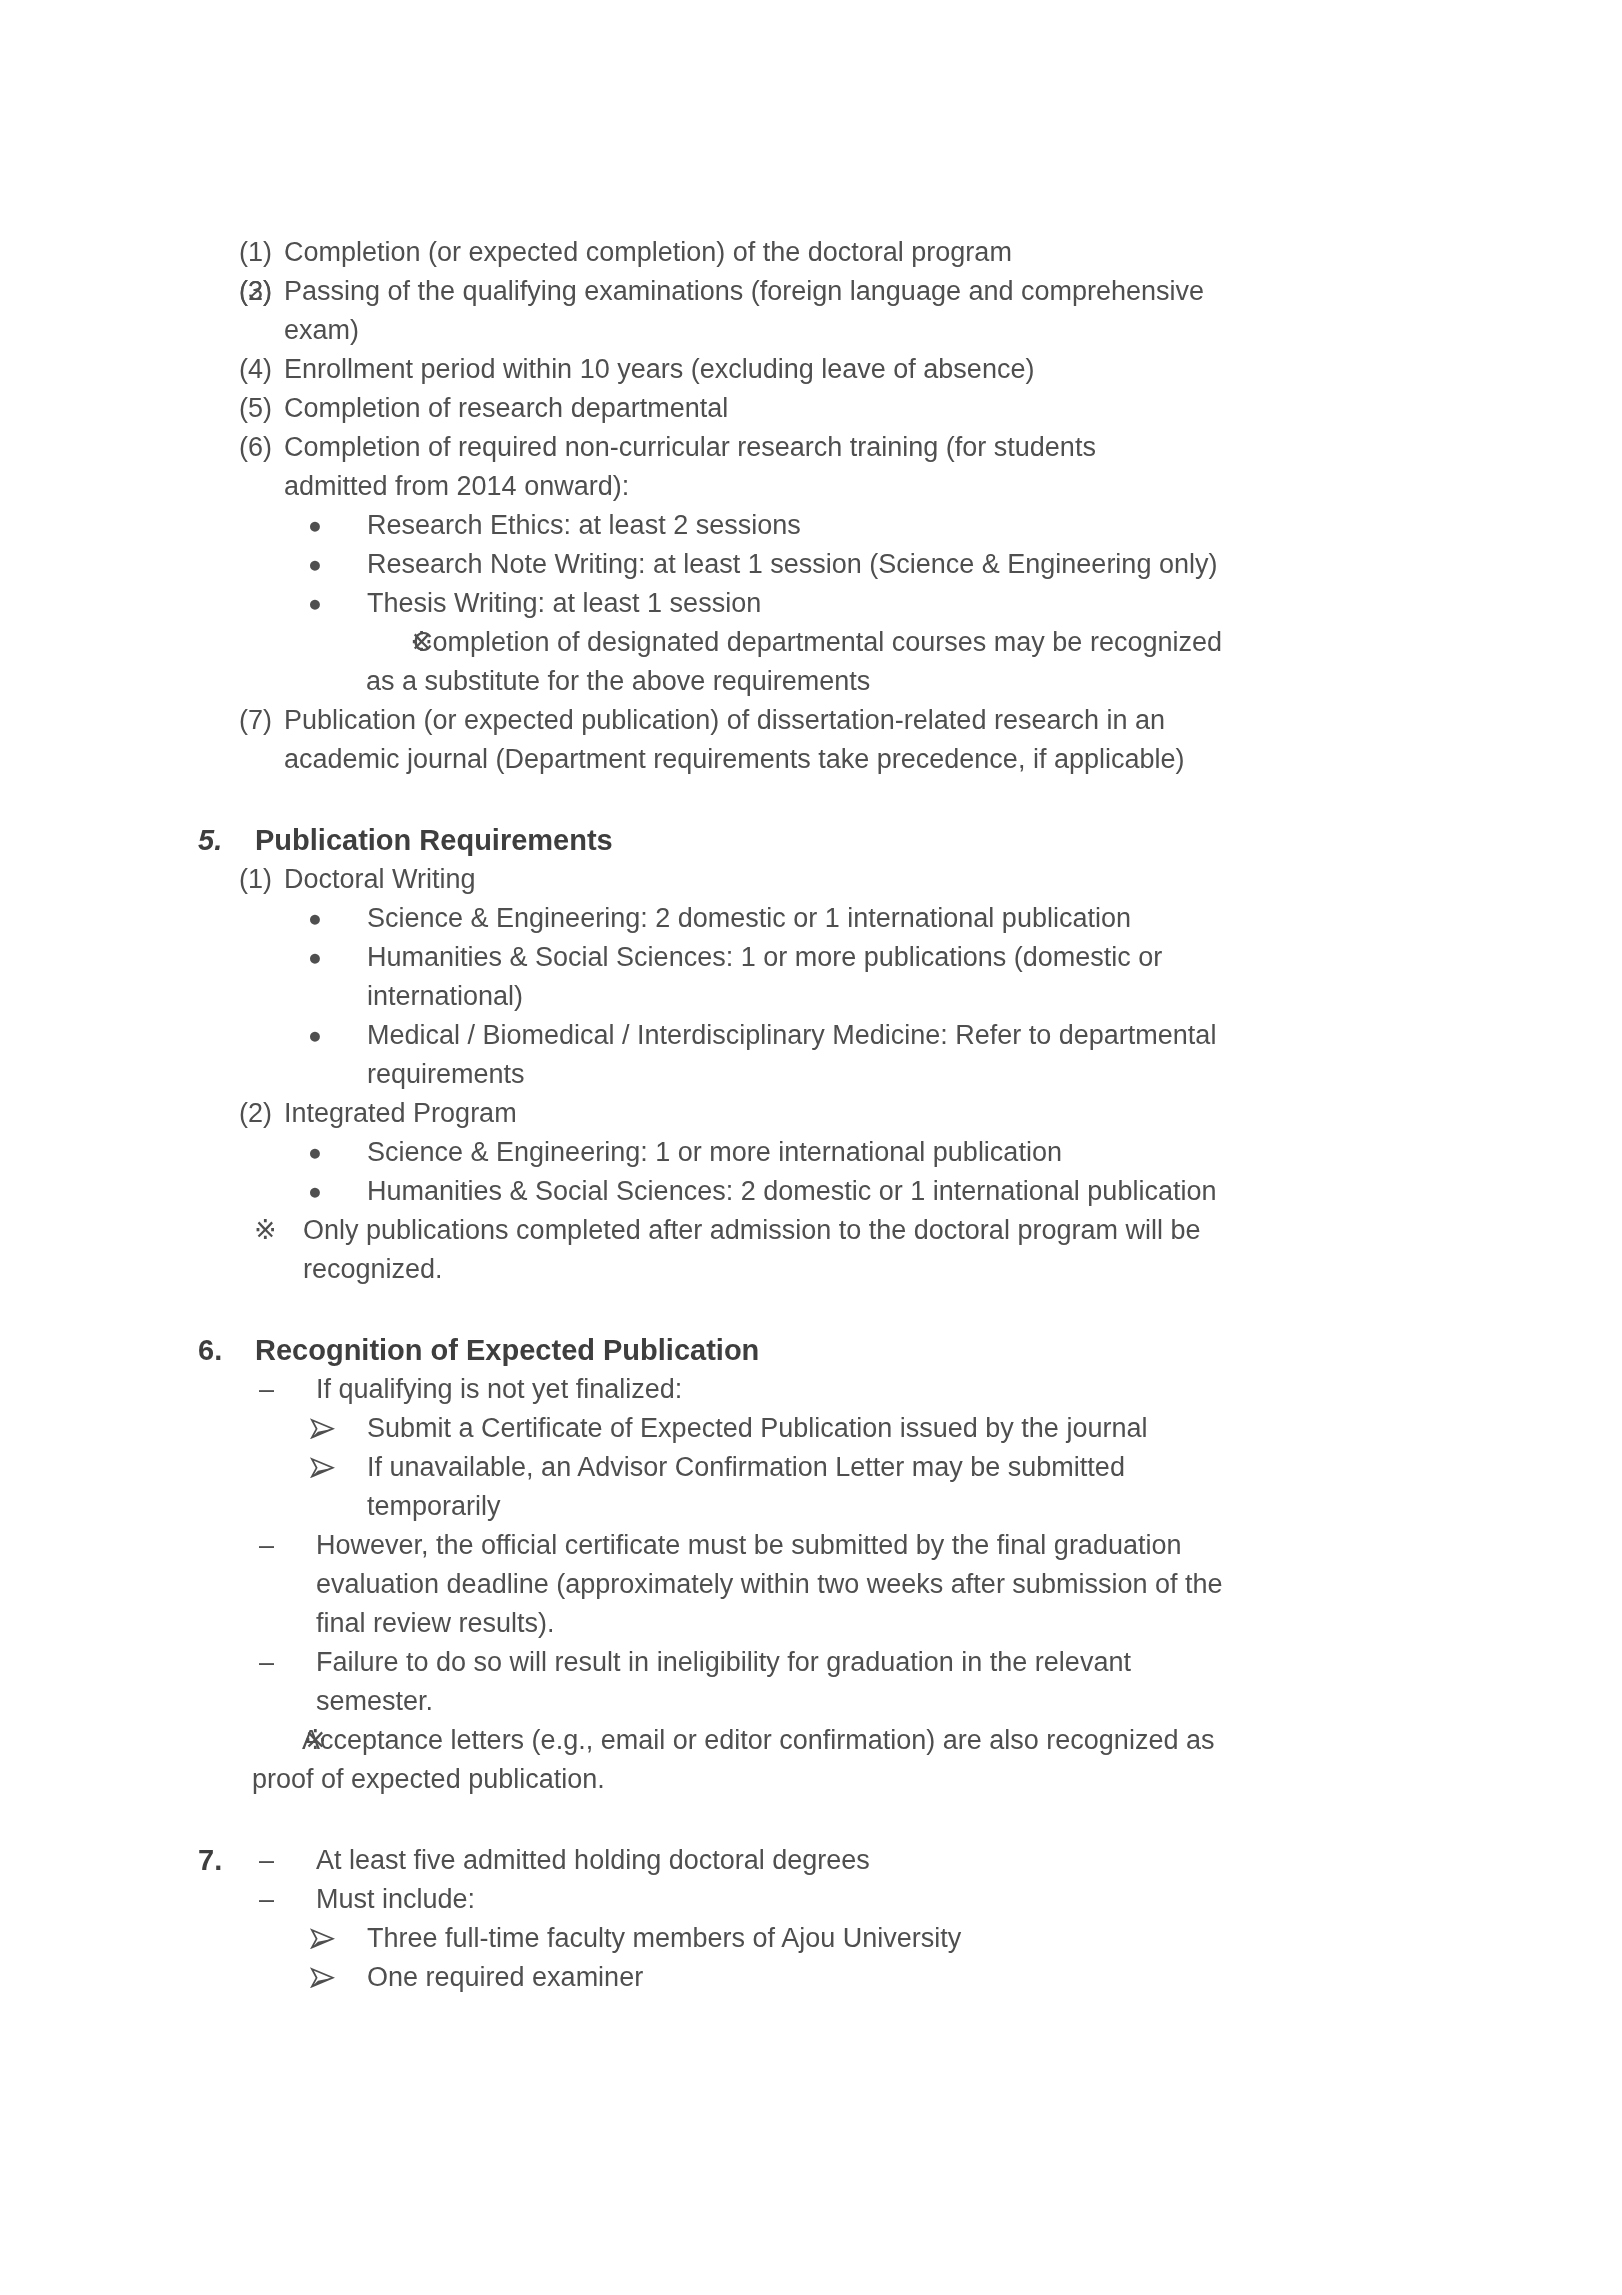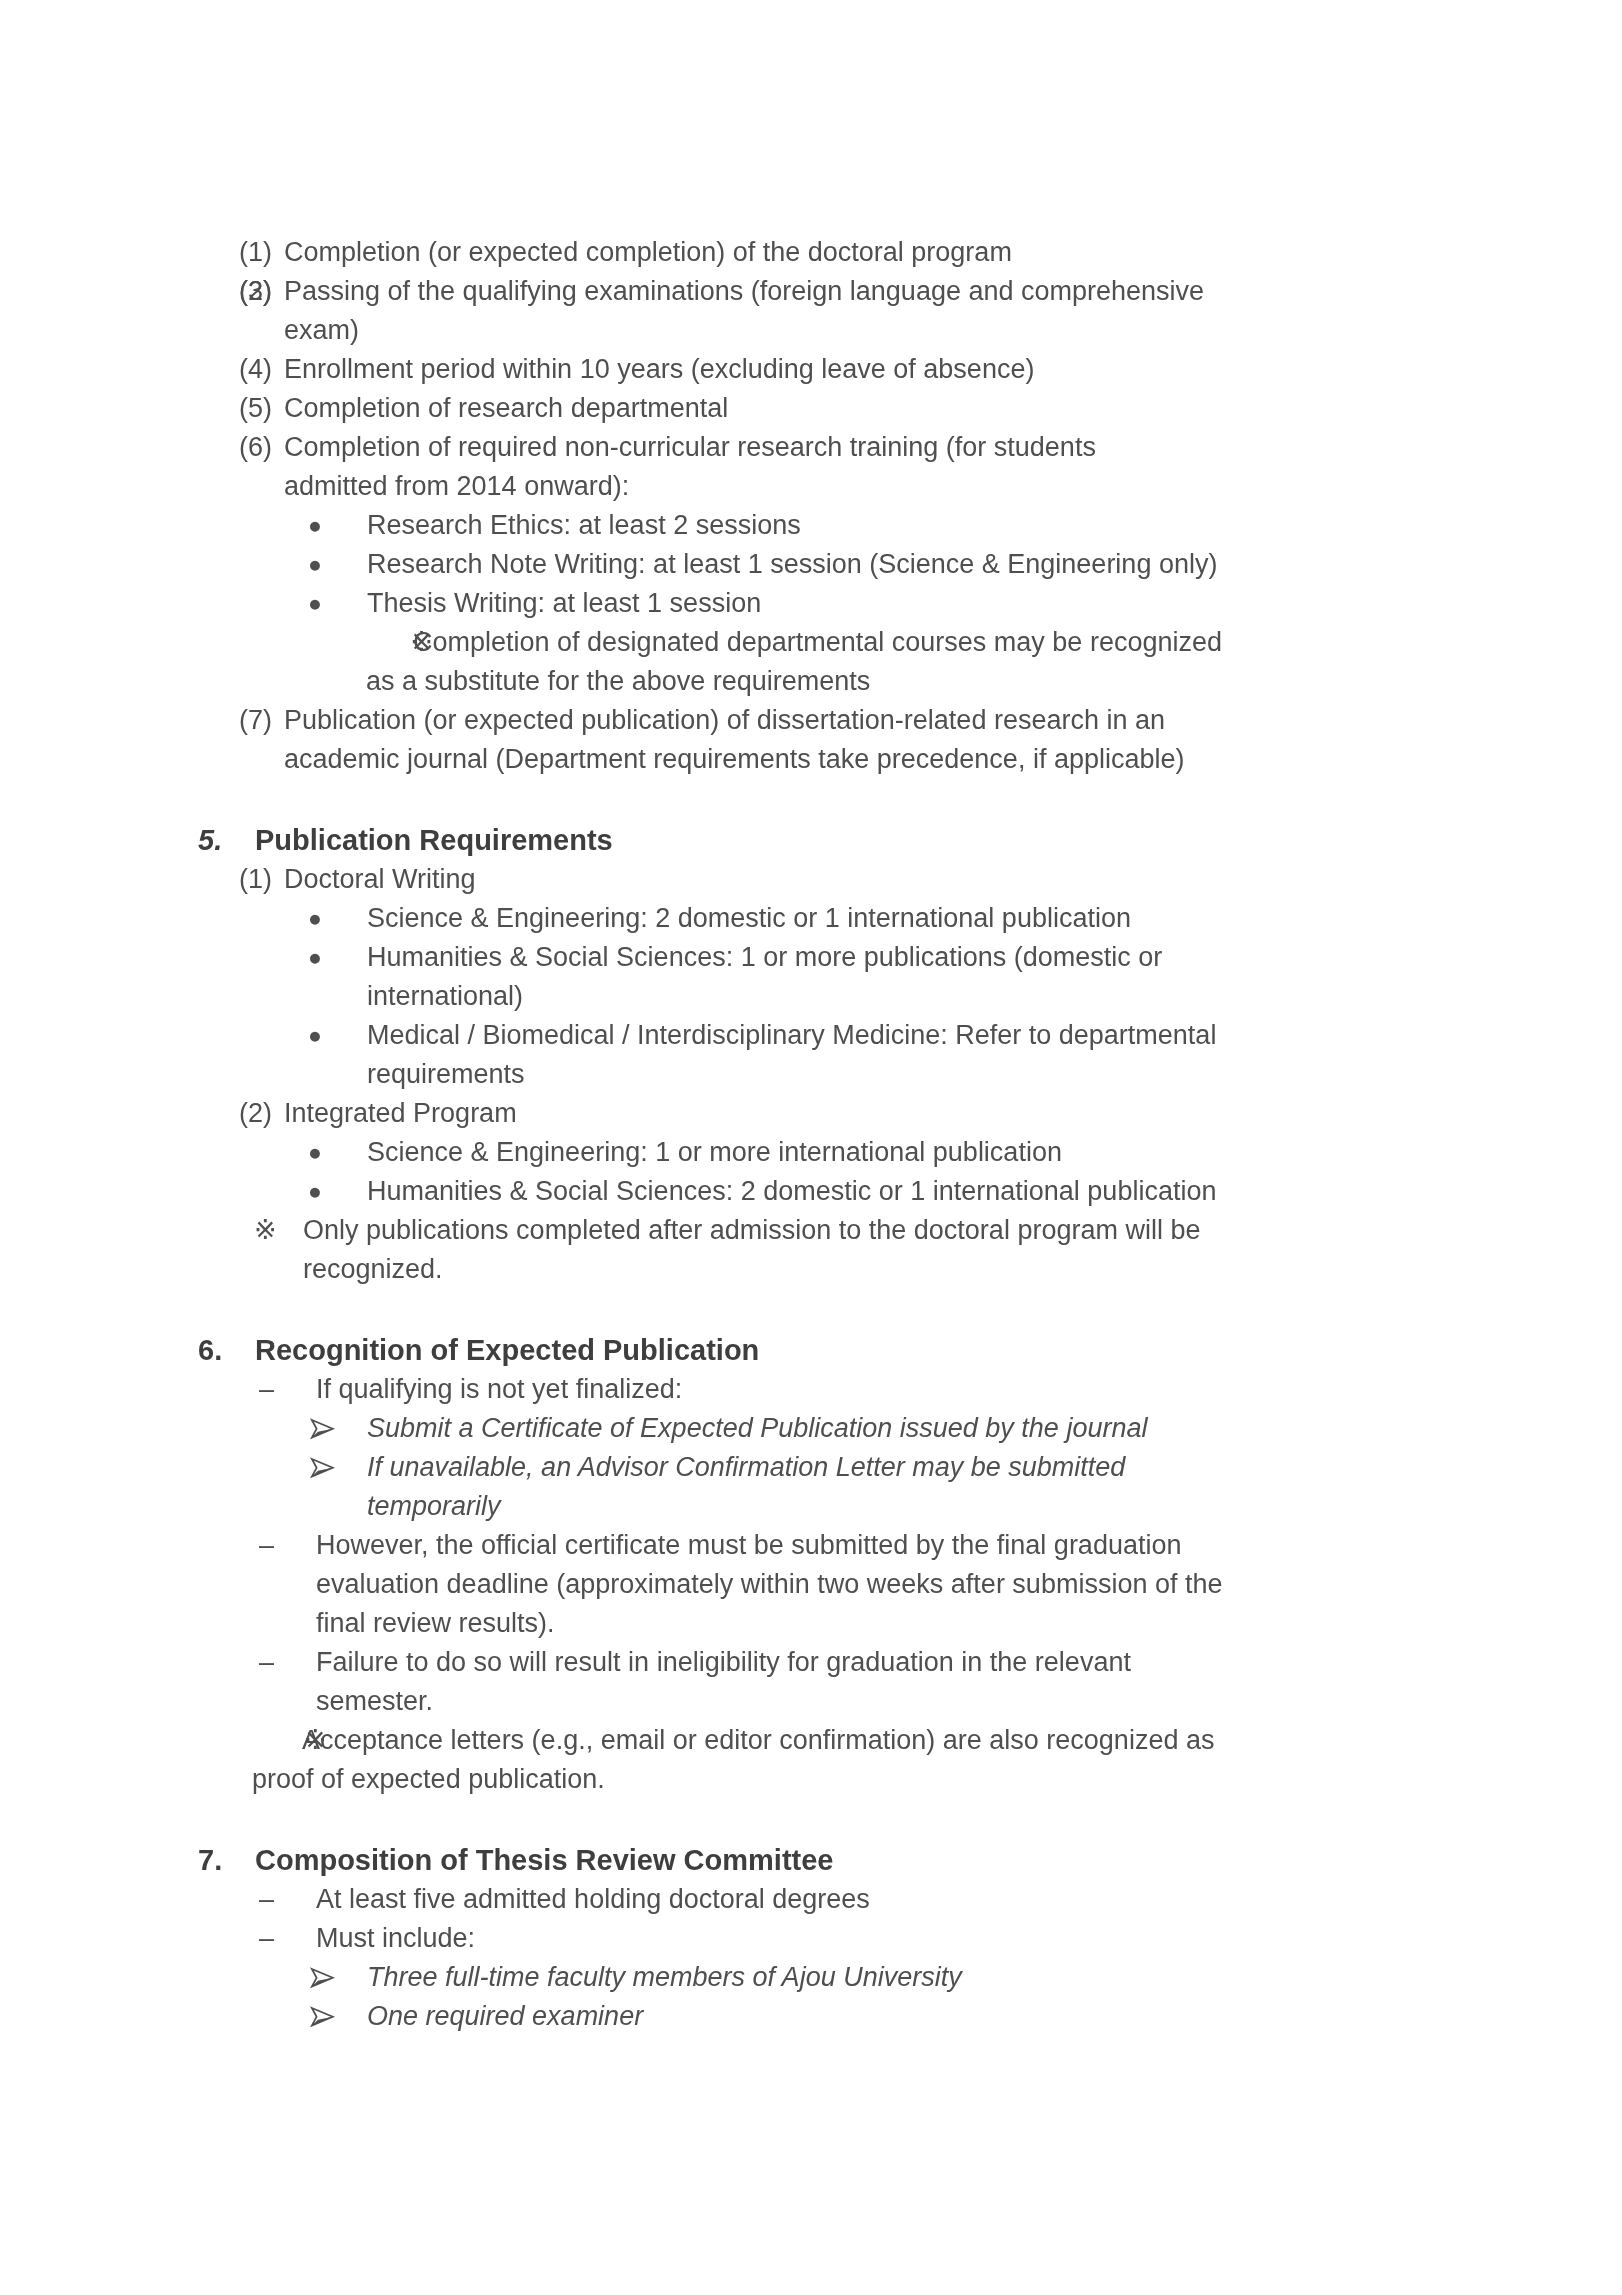--- a/index.html
+++ b/index.html
@@ -24,21 +24,21 @@
   .lv-heading{margin-left:255px;margin-top:42px;font-weight:bold;font-size:29px;color:#3e3e3e;}
   .lv-heading .mk{left:-57px;}
   .lv-heading.num-italic .mk{font-style:italic;}
   
   .lv-paren{margin-left:284px;}
   .lv-paren .mk{left:-45px;}
   
   .lv-bullet{margin-left:367px;}
   .lv-bullet .mk{left:-59px;font-size:23px;}
   
-  .lv-arrow{margin-left:367px;font-style:italic;}
+  .lv-arrow{margin-left:367px;}
   .lv-arrow .mk{left:-58px;top:8.8px;line-height:0;}
   
   .lv-dash{margin-left:316px;}
   .lv-dash .mk{left:-57px;}
   
   .lv-note{margin-left:303px;}
   .lv-note .mk{left:-49px;}
   
   .lv-note-deep{margin-left:366px;text-indent:47px;}
   .lv-note-deep .mk{left:-2.7px;}
@@ -90,21 +90,21 @@
             <polygon points="4,29 35,16 13,20.5" fill="#4f4f4f"></polygon>
           </svg></span><span class="tx">If unavailable, an Advisor Confirmation Letter may be submitted
 temporarily</span></div>
       <div class="row lv-dash"><span class="mk">–</span><span class="tx">However, the official certificate must be submitted by the final graduation
 evaluation deadline (approximately within two weeks after submission of the
 final review results).</span></div>
       <div class="row lv-dash"><span class="mk">–</span><span class="tx">Failure to do so will result in ineligibility for graduation in the relevant
 semester.</span></div>
       <div class="row lv-note-flat"><span class="mk">※</span><span class="tx">Acceptance letters (e.g., email or editor confirmation) are also recognized as
 proof of expected publication.</span></div>
-      <div class="row lv-heading"><span class="mk">7.</span><span class="tx">Composition of Thesis Review Committee</span></div>
+      <div class="row lv-heading"><span class="mk">7.</span></div>
       <div class="row lv-dash"><span class="mk">–</span><span class="tx">At least five admitted holding doctoral degrees</span></div>
       <div class="row lv-dash"><span class="mk">–</span><span class="tx">Must include:</span></div>
       <div class="row lv-arrow"><span class="mk"><svg width="26" height="21.6" viewBox="0 0 38 32" class="arrow-svg">
             <polygon points="4,3 35,16 4,29 11,16" fill="#ffffff" stroke="#4f4f4f" stroke-width="2.6" stroke-linejoin="miter"></polygon>
             <polygon points="4,29 35,16 13,20.5" fill="#4f4f4f"></polygon>
           </svg></span><span class="tx">Three full-time faculty members of Ajou University</span></div>
       <div class="row lv-arrow"><span class="mk"><svg width="26" height="21.6" viewBox="0 0 38 32" class="arrow-svg">
             <polygon points="4,3 35,16 4,29 11,16" fill="#ffffff" stroke="#4f4f4f" stroke-width="2.6" stroke-linejoin="miter"></polygon>
             <polygon points="4,29 35,16 13,20.5" fill="#4f4f4f"></polygon>
           </svg></span><span class="tx">One required examiner</span></div>

